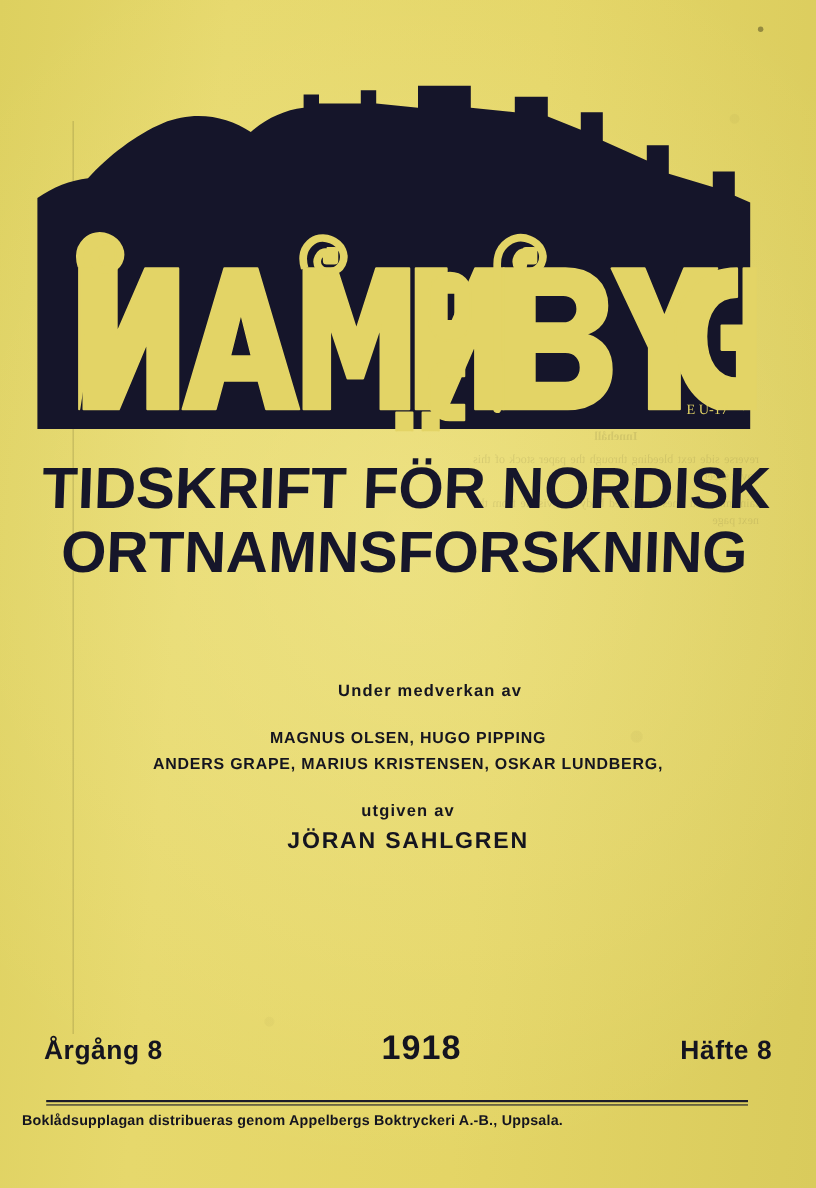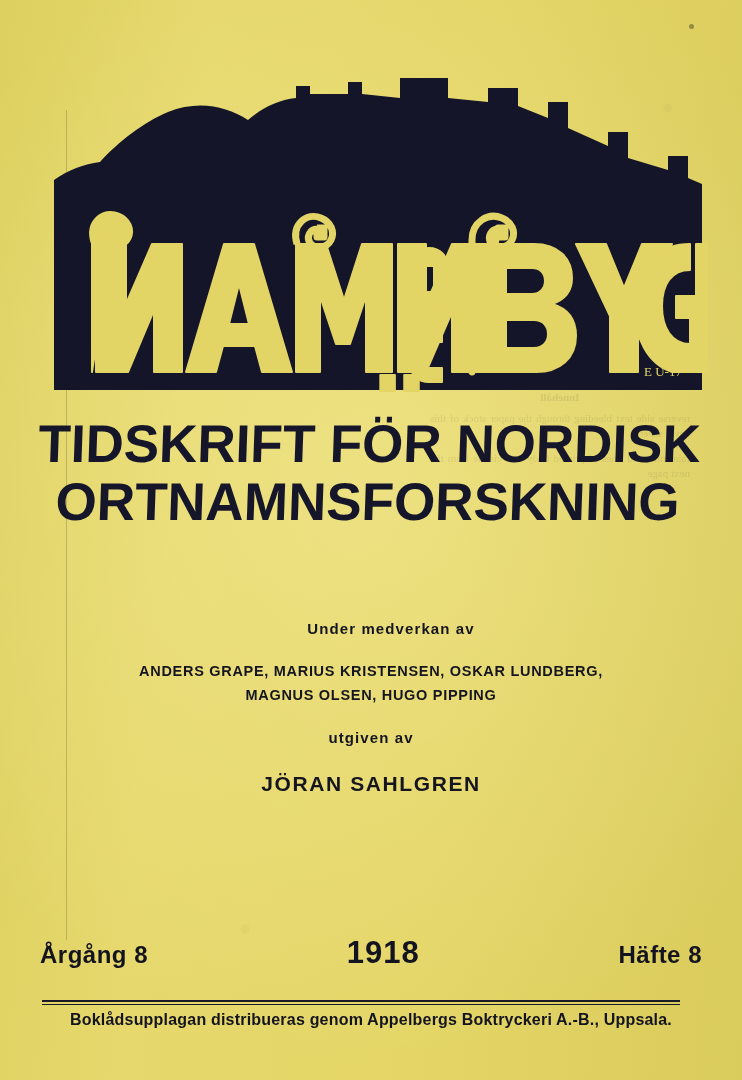--- a/index.html
+++ b/index.html
@@ -63,21 +63,21 @@
     top: 24px;
     width: 5px;
     height: 5px;
     border-radius: 50%;
     background: rgba(60,55,25,0.45);
   }
 
   
   .logo-block {
     position: absolute;
-    left: 48px;
+    left: 28px;
     top: 72px;
     width: 660px;
     height: 320px;
   }
   .logo-svg { display: block; width: 660px; height: 320px; }
 
   
   .subtitle {
     position: absolute;
     left: 0;
@@ -108,21 +108,21 @@
     font-size: 14.5px;
     font-weight: bold;
     letter-spacing: 0.7px;
     line-height: 24px;
     margin-bottom: 22px;
   }
   .credit-utgiven {
     font-size: 15px;
     letter-spacing: 1.1px;
     font-weight: 600;
-    margin-bottom: 26px;
+    margin-bottom: 7px;
   }
   .credit-editor {
     font-size: 21px;
     font-weight: bold;
     letter-spacing: 1.6px;
   }
 
   
   .bottom-row {
     position: absolute;
@@ -157,25 +157,25 @@
     height: 2px;
     background: #1b1b28;
   }
   .rule.r1 { top: 1000px; }
   .rule.r2 { top: 1004px; height: 1px; }
   .imprint {
     position: absolute;
     left: 0;
     right: 0;
     top: 1011px;
-    text-align: center;
-    font-size: 16px;
+    font-size: 13px;
     font-weight: bold;
     letter-spacing: 0.2px;
     color: #14141f;
+    padding-left: 20px;
   }
 </style>
 </head>
 <body>
 
 <div class="page">
 
   <div class="paper-noise"></div>
   <div class="fold-line"></div>
   <div class="corner-dot"></div>
@@ -277,22 +277,22 @@
     <svg class="subtitle-svg" width="690" height="130" viewBox="0 0 690 130" xmlns="http://www.w3.org/2000/svg">
       <text x="345" y="58" text-anchor="middle" font-family="Liberation Sans, sans-serif" font-size="53" font-weight="bold" fill="#16162a" transform="skewX(-2)">TIDSKRIFT FÖR NORDISK</text>
       <text x="345" y="116" text-anchor="middle" font-family="Liberation Sans, sans-serif" font-size="53" font-weight="bold" fill="#16162a" transform="skewX(-2)">ORTNAMNSFORSKNING</text>
     </svg>
 
   </div>
 
   <div class="credits">
     <div class="credit-small">Under medverkan av</div>
     <div class="credit-names">
+      <div>MAGNUS OLSEN, HUGO PIPPING</div>
       <div>ANDERS GRAPE, MARIUS KRISTENSEN, OSKAR LUNDBERG,</div>
-      <div>MAGNUS OLSEN, HUGO PIPPING</div>
     </div>
     <div class="credit-utgiven">utgiven av</div>
     <div class="credit-editor">JÖRAN SAHLGREN</div>
   </div>
 
   <div class="bottom-row">
     <div class="vol">Årgång 8</div>
     <div class="year">1918</div>
     <div class="issue">Häfte 8</div>
   </div>

